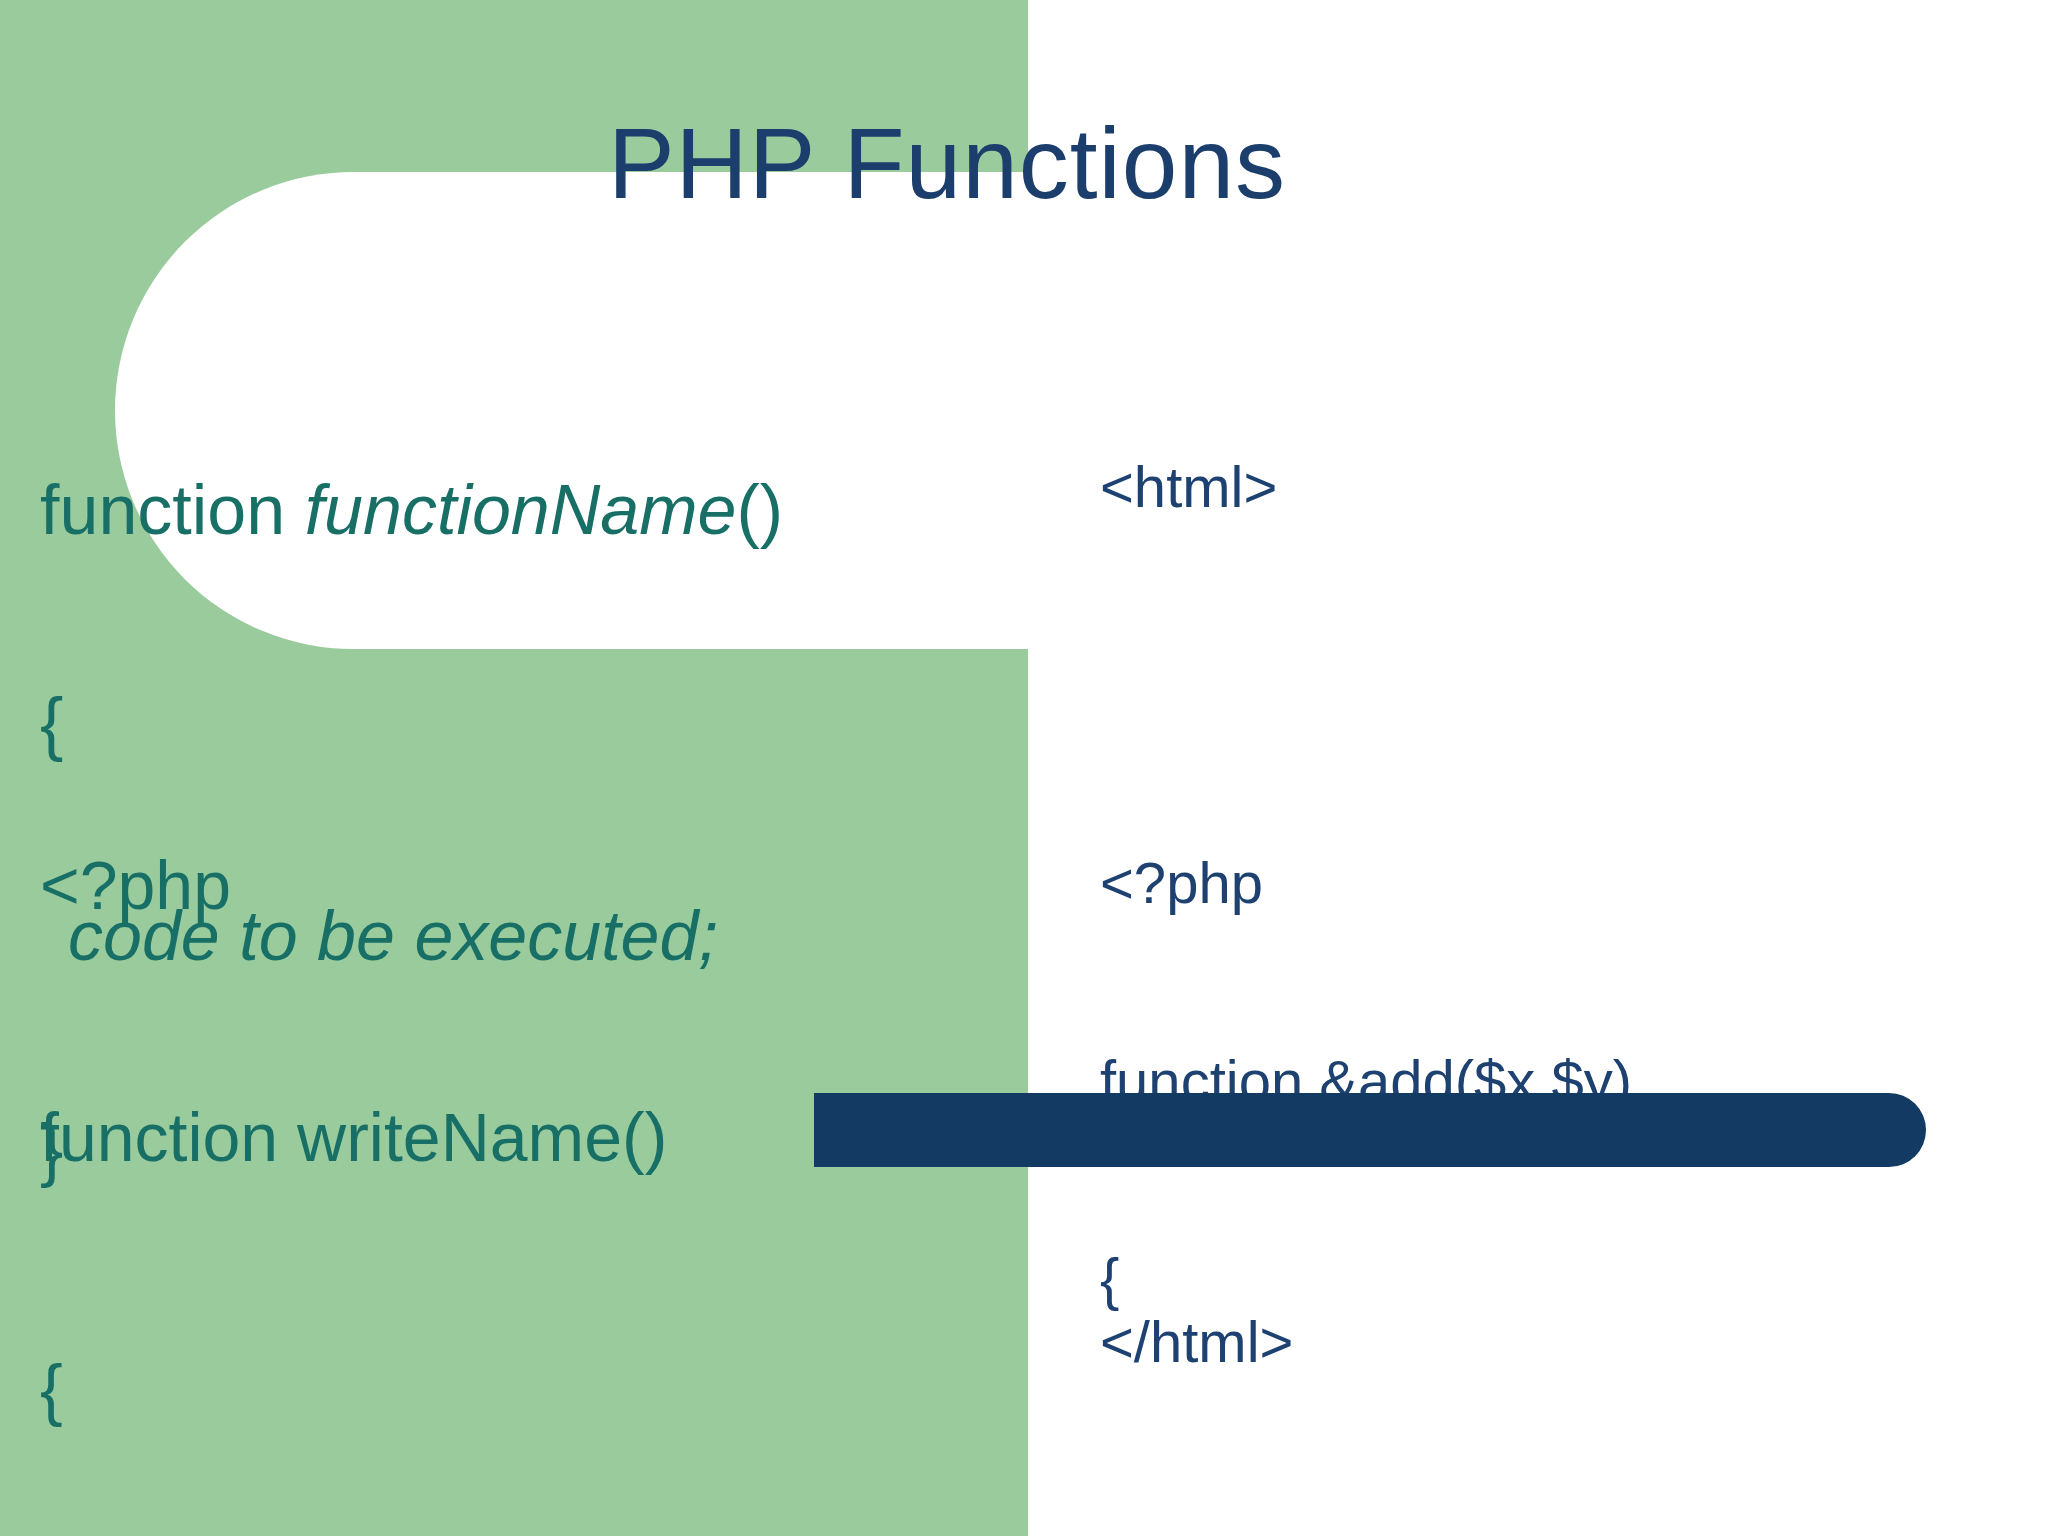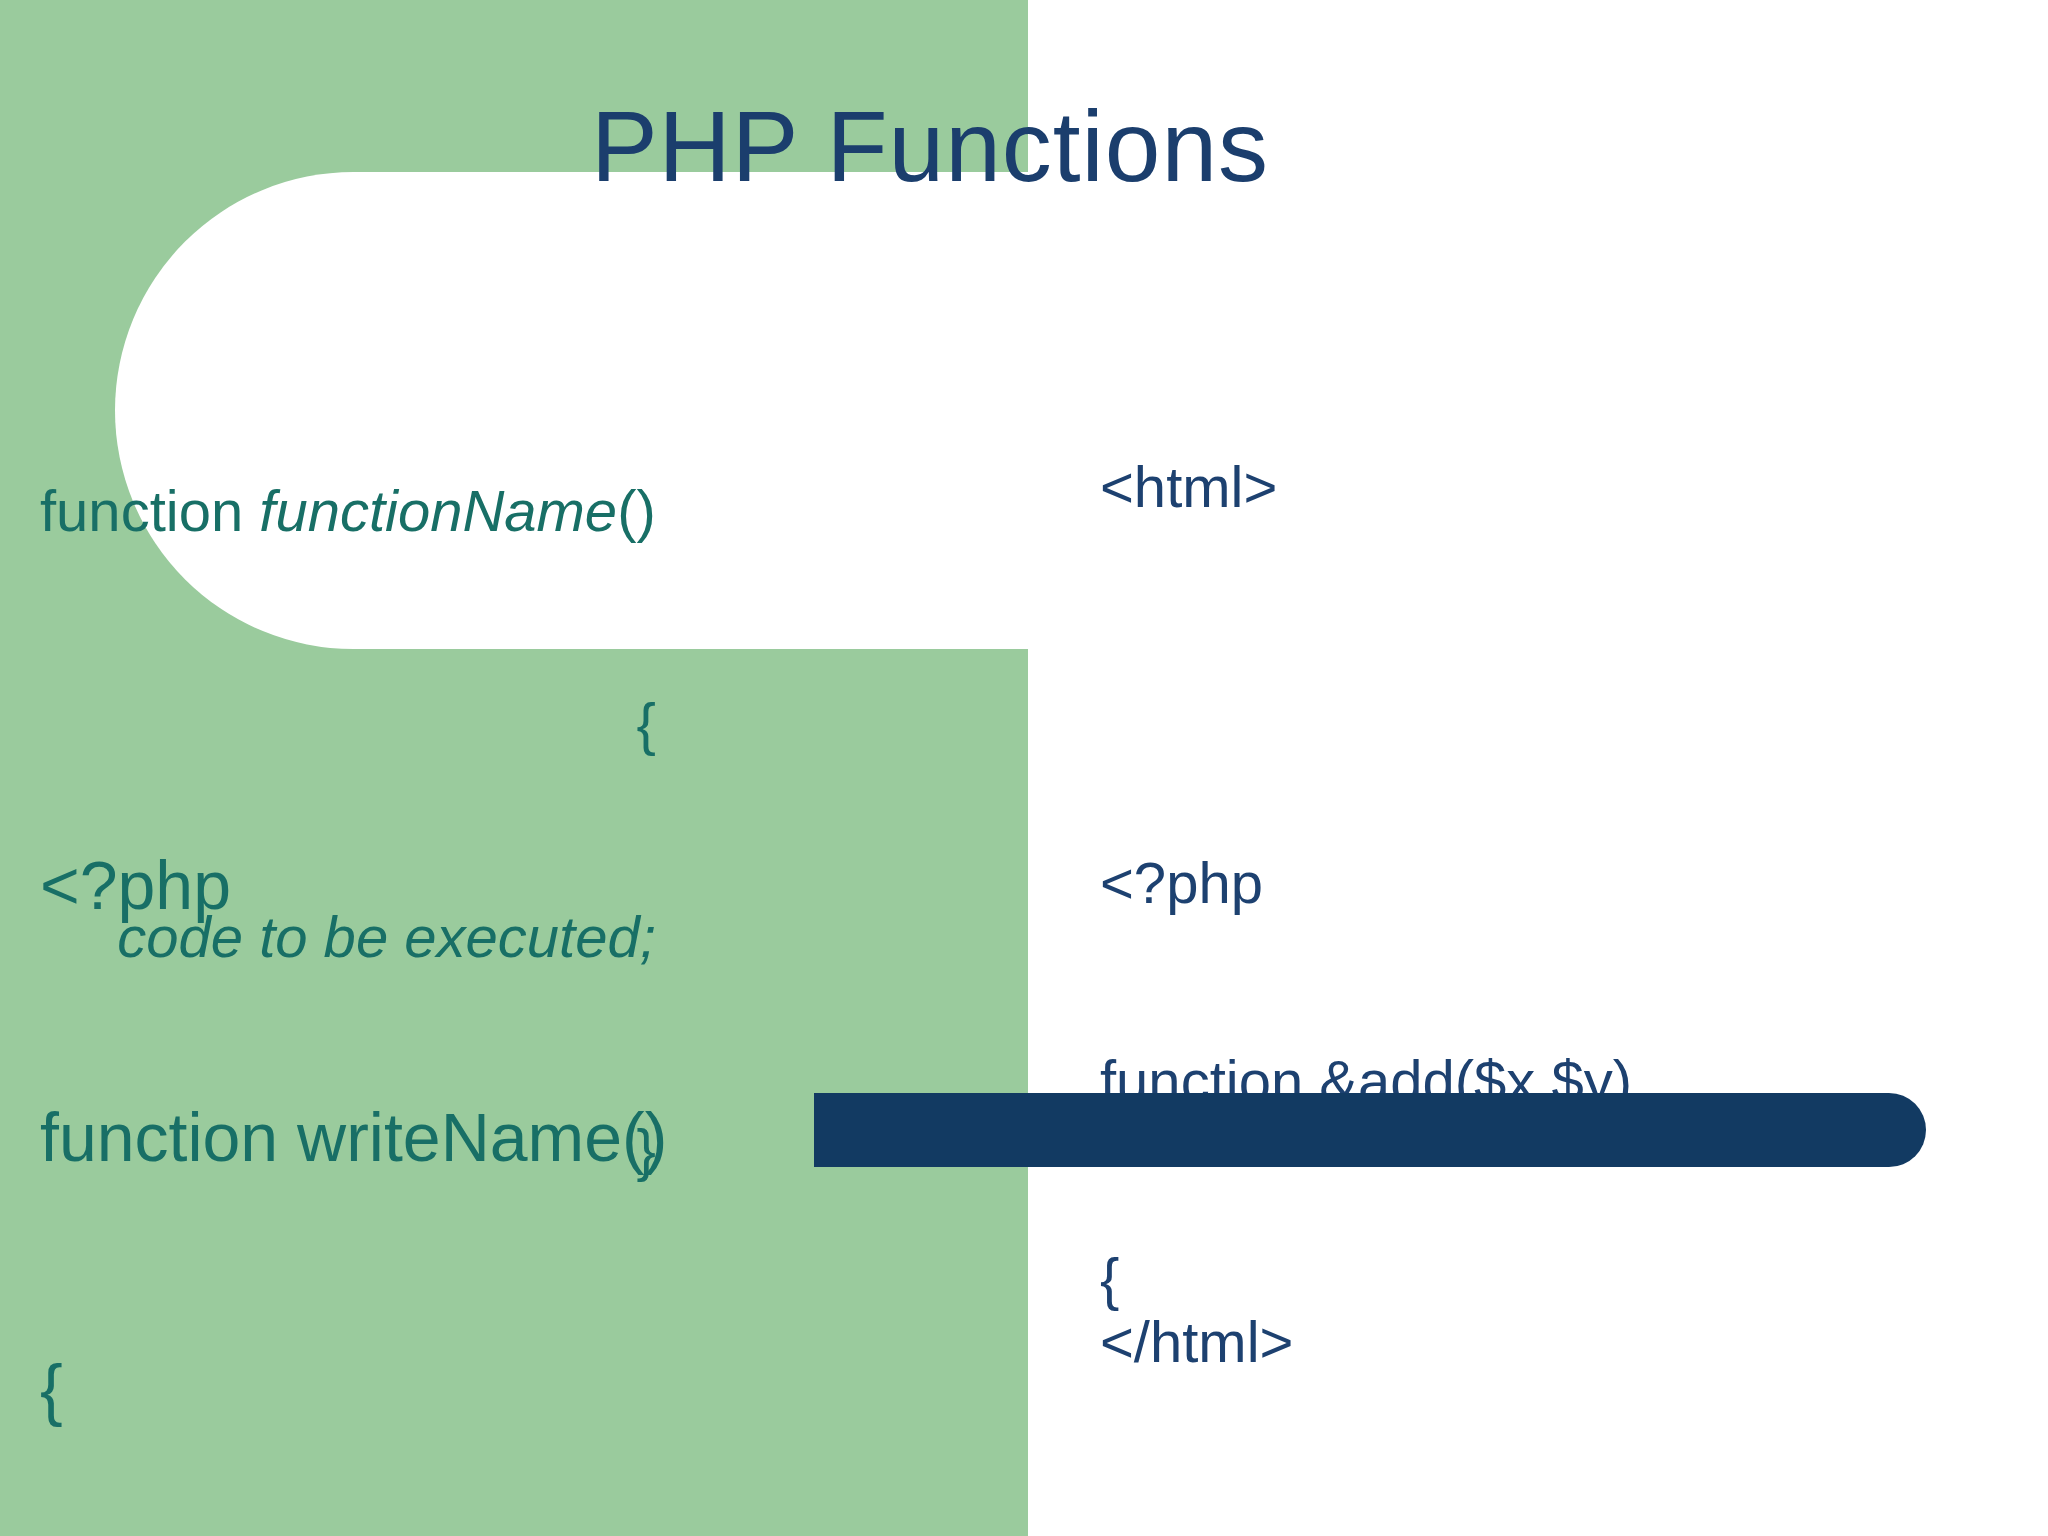--- a/index.html
+++ b/index.html
@@ -21,36 +21,35 @@
     position: absolute;
     left: 115px; top: 172px;
     width: 945px; height: 477px;
     background: #ffffff;
     border-radius: 239px 0 0 239px;
   }
   .title {
     position: absolute;
     left: 0; top: 96px;
     width: 1860px;
-    margin: 0;
+    margin: 17px;
     text-align: center;
     font-size: 100px;
     line-height: 1;
     font-weight: 400;
     color: #1b3e6d;
     letter-spacing: 1px;
   }
   .code { position: absolute; white-space: pre; }
   .code .line { overflow: visible; }
 
   .capsule-code {
     left: 40px; top: 333px;
-    font-size: 58px; line-height: 71px;
+    font-size: 70px; line-height: 71px;
     color: #186f66;
-    text-align: right;
   }
   .capsule-code .line { height: 71px; }
   .capsule-code .indent { padding-left: 28px; }
   .it { font-style: italic; }
 
   .left-code {
     left: 40px; top: 675px;
     font-size: 68px; line-height: 84px;
     color: #186f66;
   }

